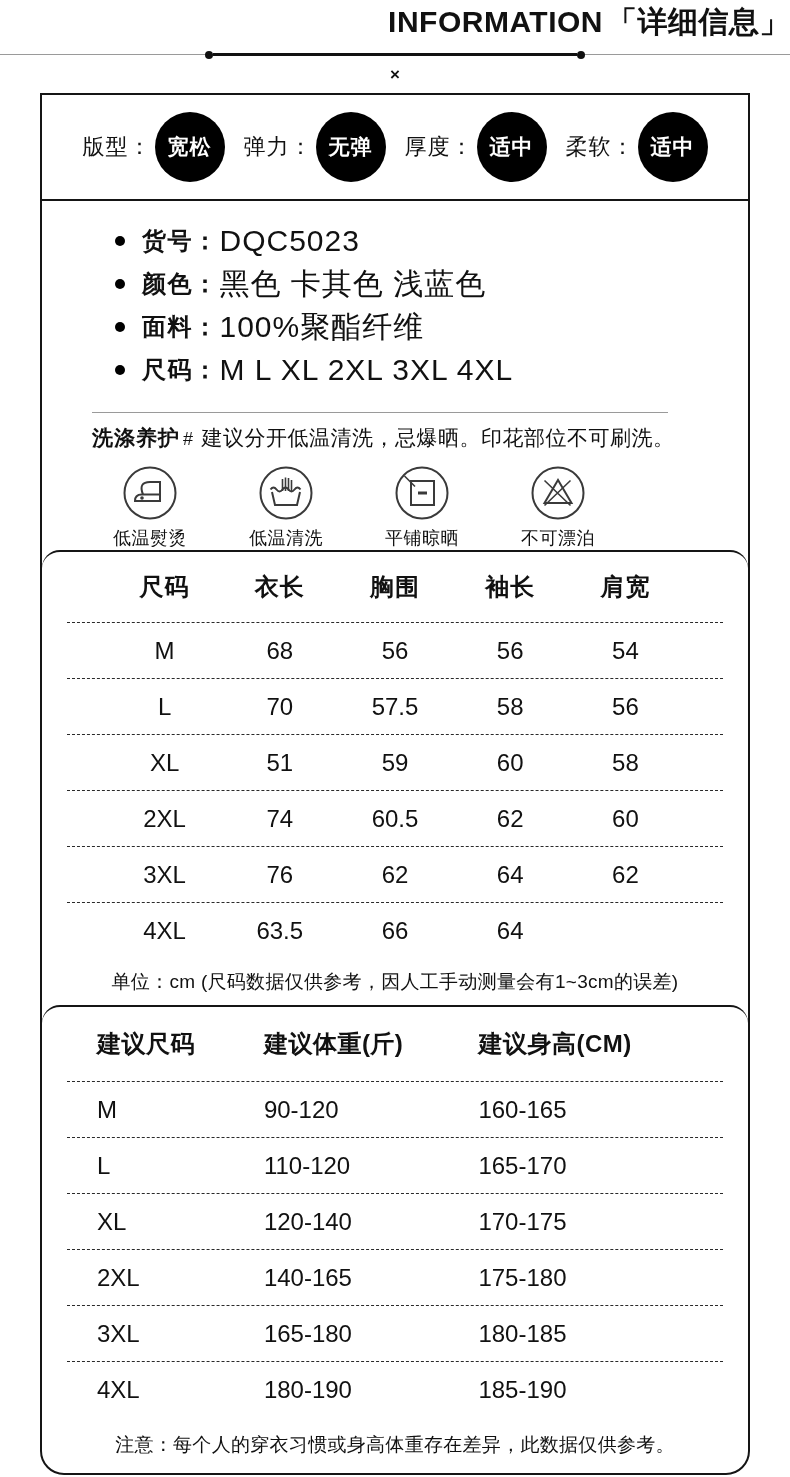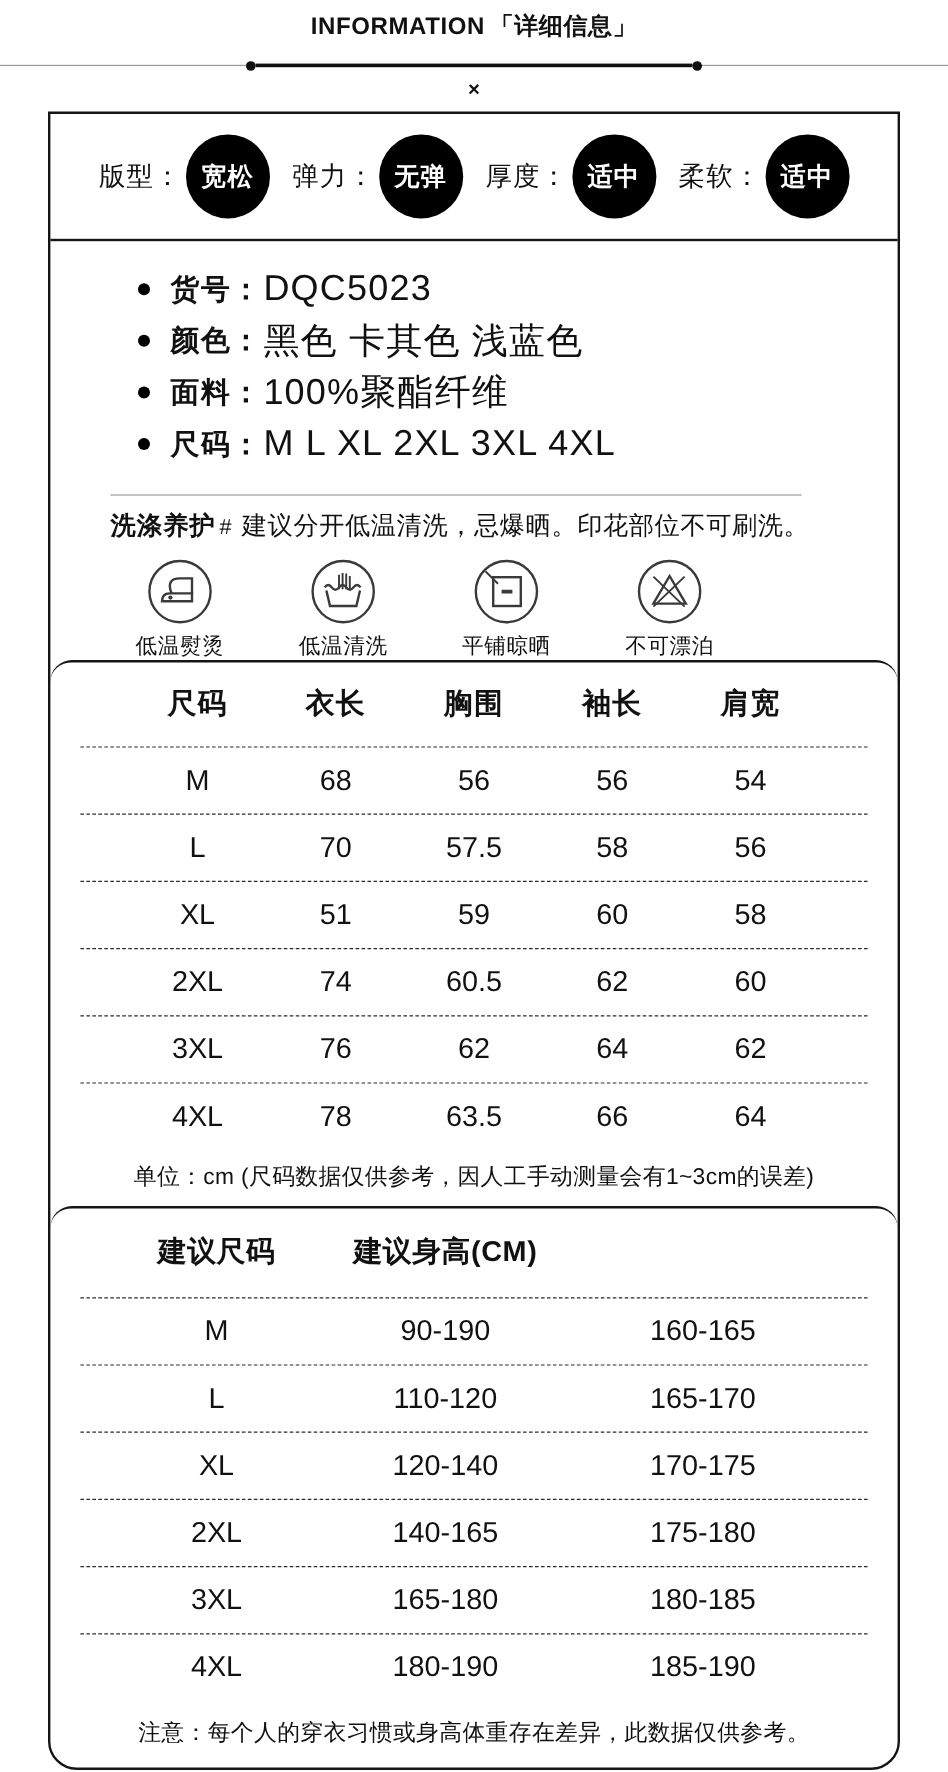--- a/index.html
+++ b/index.html
@@ -2,21 +2,21 @@
 <html><head>
 <meta charset="utf-8">
 <style>
   html,body{margin:0;padding:0;background:#ffffff;}
   body{
     width:790px;height:1477px;overflow:hidden;position:relative;
     font-family:"Liberation Sans","DejaVu Sans",sans-serif;color:#111;
   }
   
   .header{padding-top:2px;}
-  .title{text-align:center;font-size:20px;font-weight:700;line-height:40px;letter-spacing:.5px;}
+  .title{text-align:right;font-size:30px;font-weight:700;line-height:40px;letter-spacing:.5px;}
   .title .title-zh{margin-left:4px;}
   .rule-wrap{position:relative;height:9px;margin-top:8px;}
   .rule-gray{position:absolute;left:0;right:0;top:4px;border-top:1px solid #9a9a9a;}
   .rule-black{position:absolute;left:50%;transform:translateX(-50%);top:0;width:380px;height:9px;display:flex;align-items:center;}
   .rule-black .dot{width:8px;height:8px;background:#111;border-radius:50%;}
   .rule-black .seg{flex:1;height:3px;background:#111;}
   .close-x{text-align:center;font-size:17px;font-weight:700;margin-top:7px;line-height:17px;}
   
   .box{margin:10px 40px 0;border:2px solid #151515;border-radius:0 0 24px 24px;background:#fff;}
   
@@ -38,21 +38,21 @@
   .care-note .ch{font-weight:400;margin:0 8px 0 3px;font-size:18px;}
   .care-icons{display:flex;padding-left:62px;margin-top:13px;gap:44px;}
   .care-item{width:92px;display:flex;flex-direction:column;align-items:center;}
   .care-item svg{width:56px;height:56px;display:block;}
   .care-label{font-size:18px;margin-top:5px;white-space:nowrap;letter-spacing:.5px;}
   
   .tsection{border-top:2px solid #151515;padding:0 25px;border-radius:18px;}
   .trow{border-bottom:1px dashed #2a2a2a;}
   .trow.last{border-bottom:none;}
   .cells5{display:grid;grid-template-columns:repeat(5,1fr);margin:0 40px;text-align:center;}
-  .cells3{display:grid;grid-template-columns:28% 36% 36%;margin:0 30px;text-align:center;}
+  .cells3{display:grid;grid-template-columns:28% 36% 36%;margin:0 30px;}
   .t1 .hcell{font-weight:700;font-size:24px;height:70px;line-height:70px;letter-spacing:1px;}
   .t1 .dcell{font-size:24px;height:55px;line-height:55px;}
   .t2 .hcell{font-weight:700;font-size:24px;height:74px;line-height:74px;letter-spacing:.5px;}
   .t2 .dcell{font-size:24px;height:55px;line-height:55px;}
   .tnote{text-align:center;font-size:19px;height:47px;line-height:47px;letter-spacing:.3px;white-space:nowrap;}
   .tnote2{text-align:center;font-size:19px;height:56px;line-height:56px;letter-spacing:.3px;white-space:nowrap;}
 </style>
 </head>
 <body>
 
@@ -219,42 +219,42 @@
             <div class="cell dcell">3XL</div>
             <div class="cell dcell">76</div>
             <div class="cell dcell">62</div>
             <div class="cell dcell">64</div>
             <div class="cell dcell">62</div>
           </div>
         </div>
         <div class="trow last">
           <div class="cells5">
             <div class="cell dcell">4XL</div>
-            <div class="cell dcell">78</div>
             <div class="cell dcell">63.5</div>
             <div class="cell dcell">66</div>
             <div class="cell dcell">64</div>
           </div>
         </div>
       </div>
     <div class="tnote">单位：cm (尺码数据仅供参考，因人工手动测量会有1~3cm的误差)</div>
   </div>
 
   <div class="tsection t2">
     <div>
         <div class="trow">
           <div class="cells3">
             <div class="cell hcell">建议尺码</div>
+            <div class="cell hcell">建议体重(斤)</div>
             <div class="cell hcell">建议身高(CM)</div>
           </div>
         </div>
         <div class="trow">
           <div class="cells3">
             <div class="cell dcell">M</div>
-            <div class="cell dcell">90-190</div>
+            <div class="cell dcell">90-120</div>
             <div class="cell dcell">160-165</div>
           </div>
         </div>
         <div class="trow">
           <div class="cells3">
             <div class="cell dcell">L</div>
             <div class="cell dcell">110-120</div>
             <div class="cell dcell">165-170</div>
           </div>
         </div>

